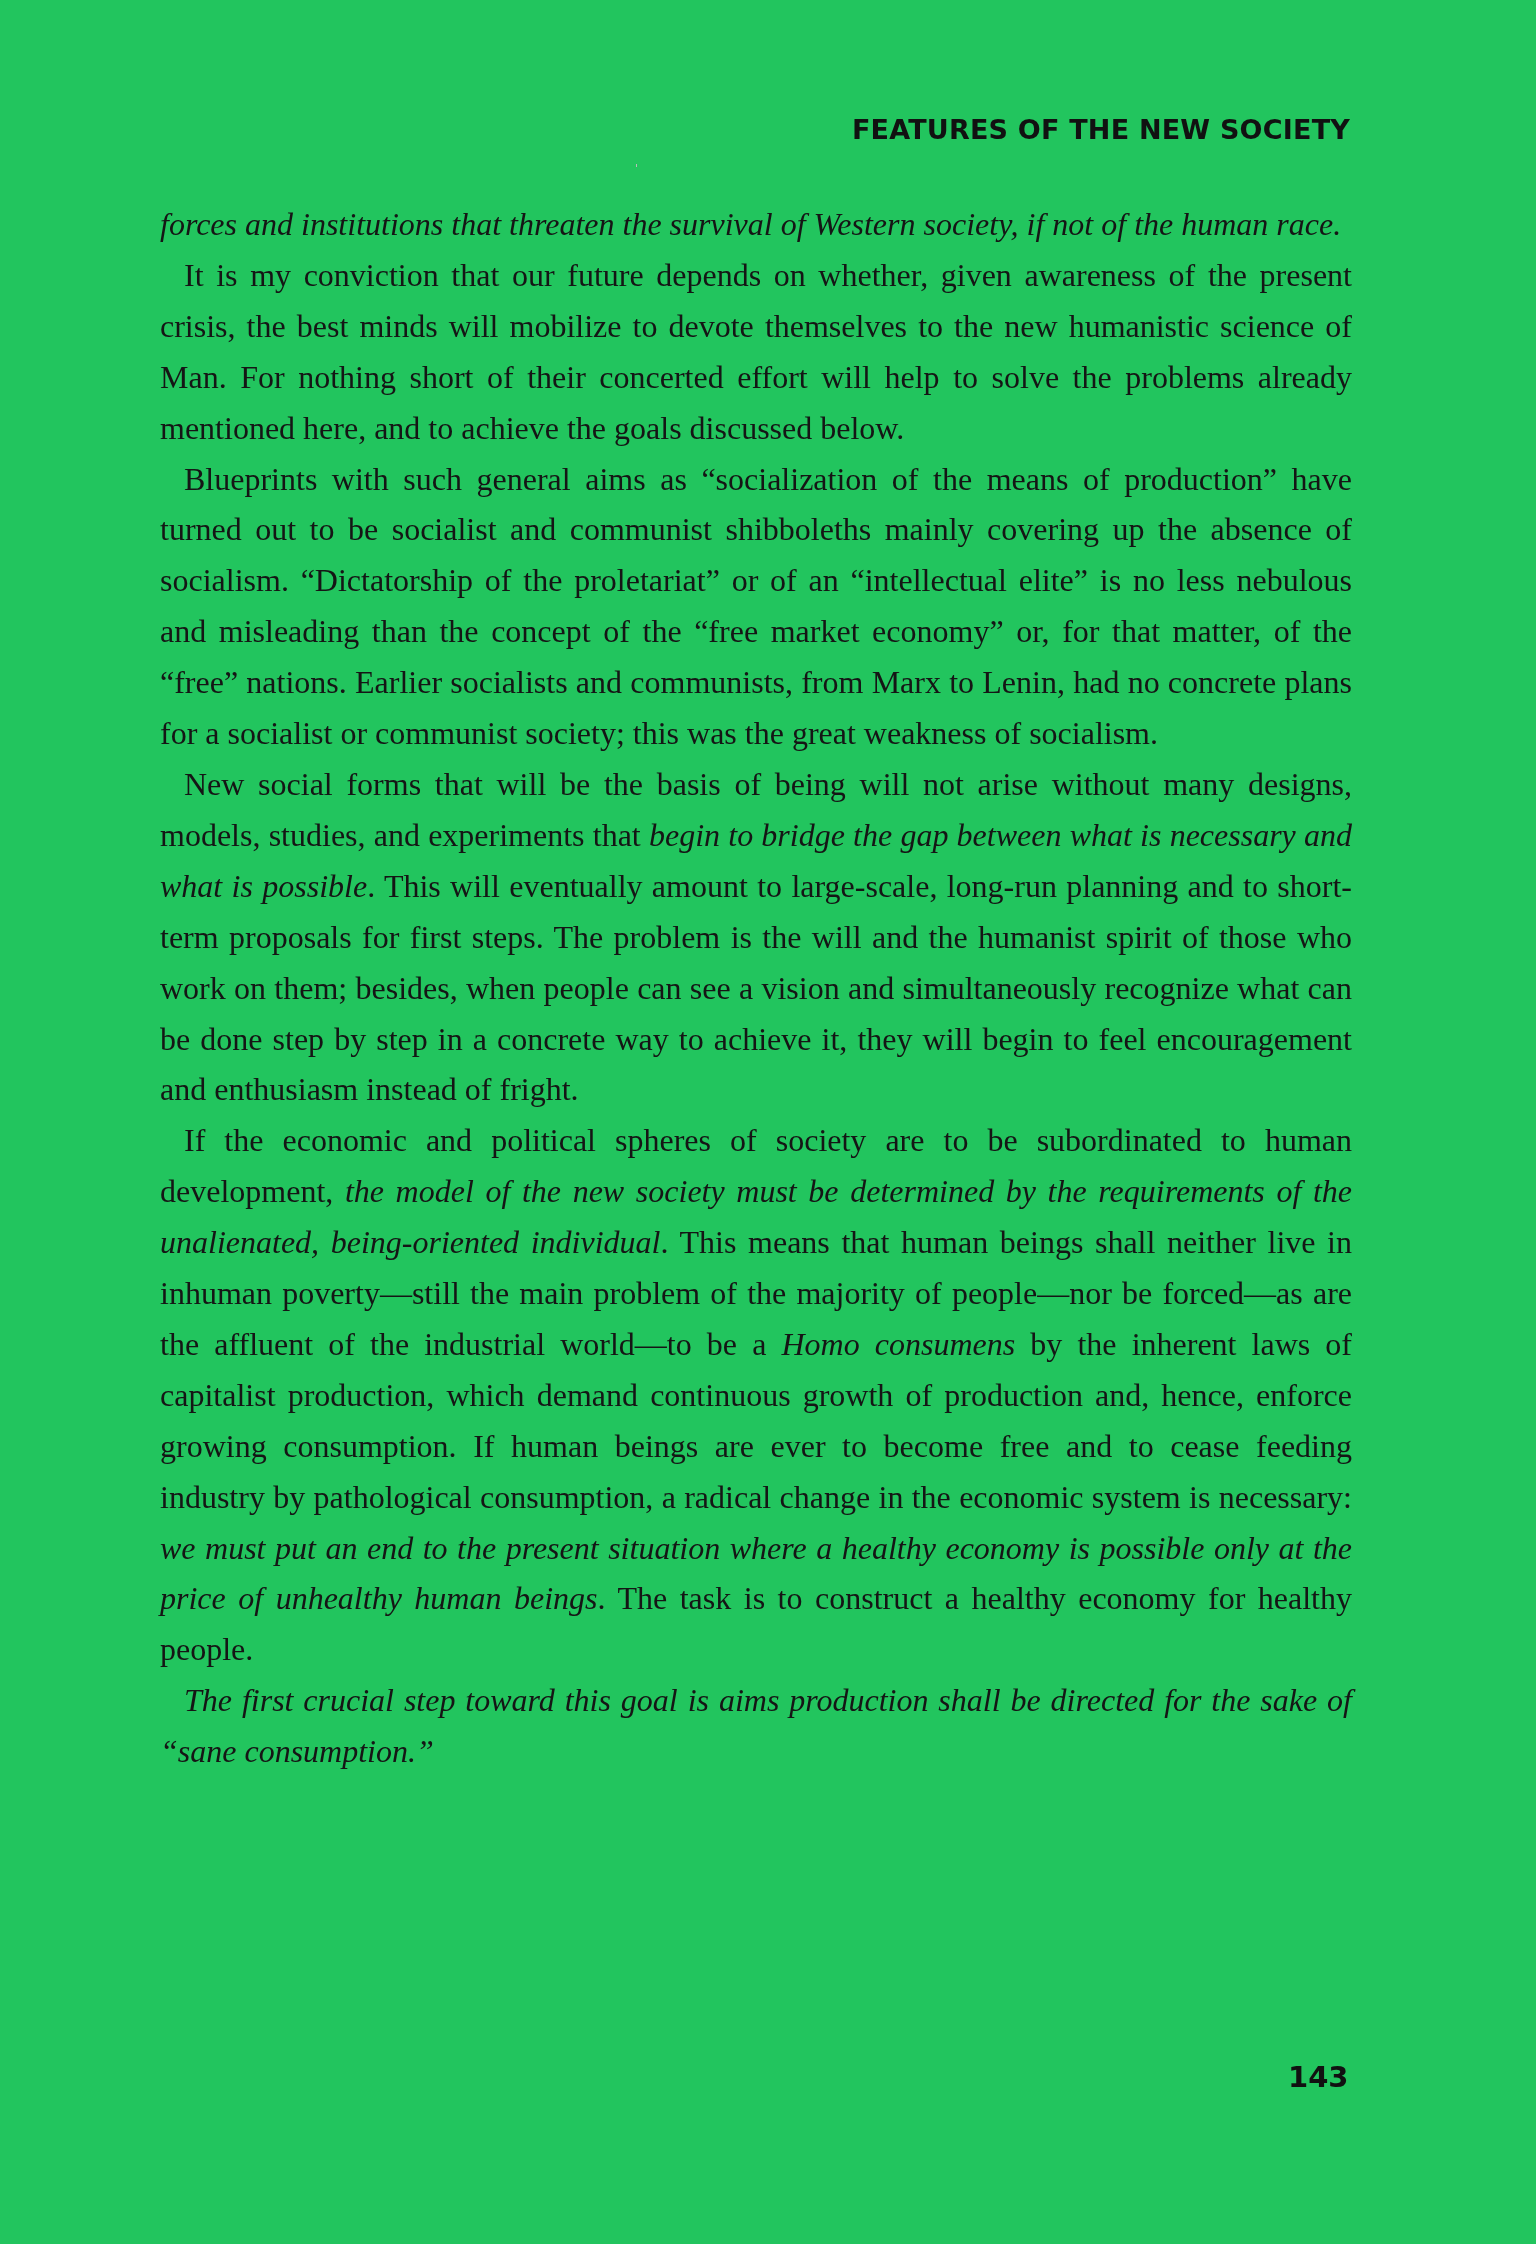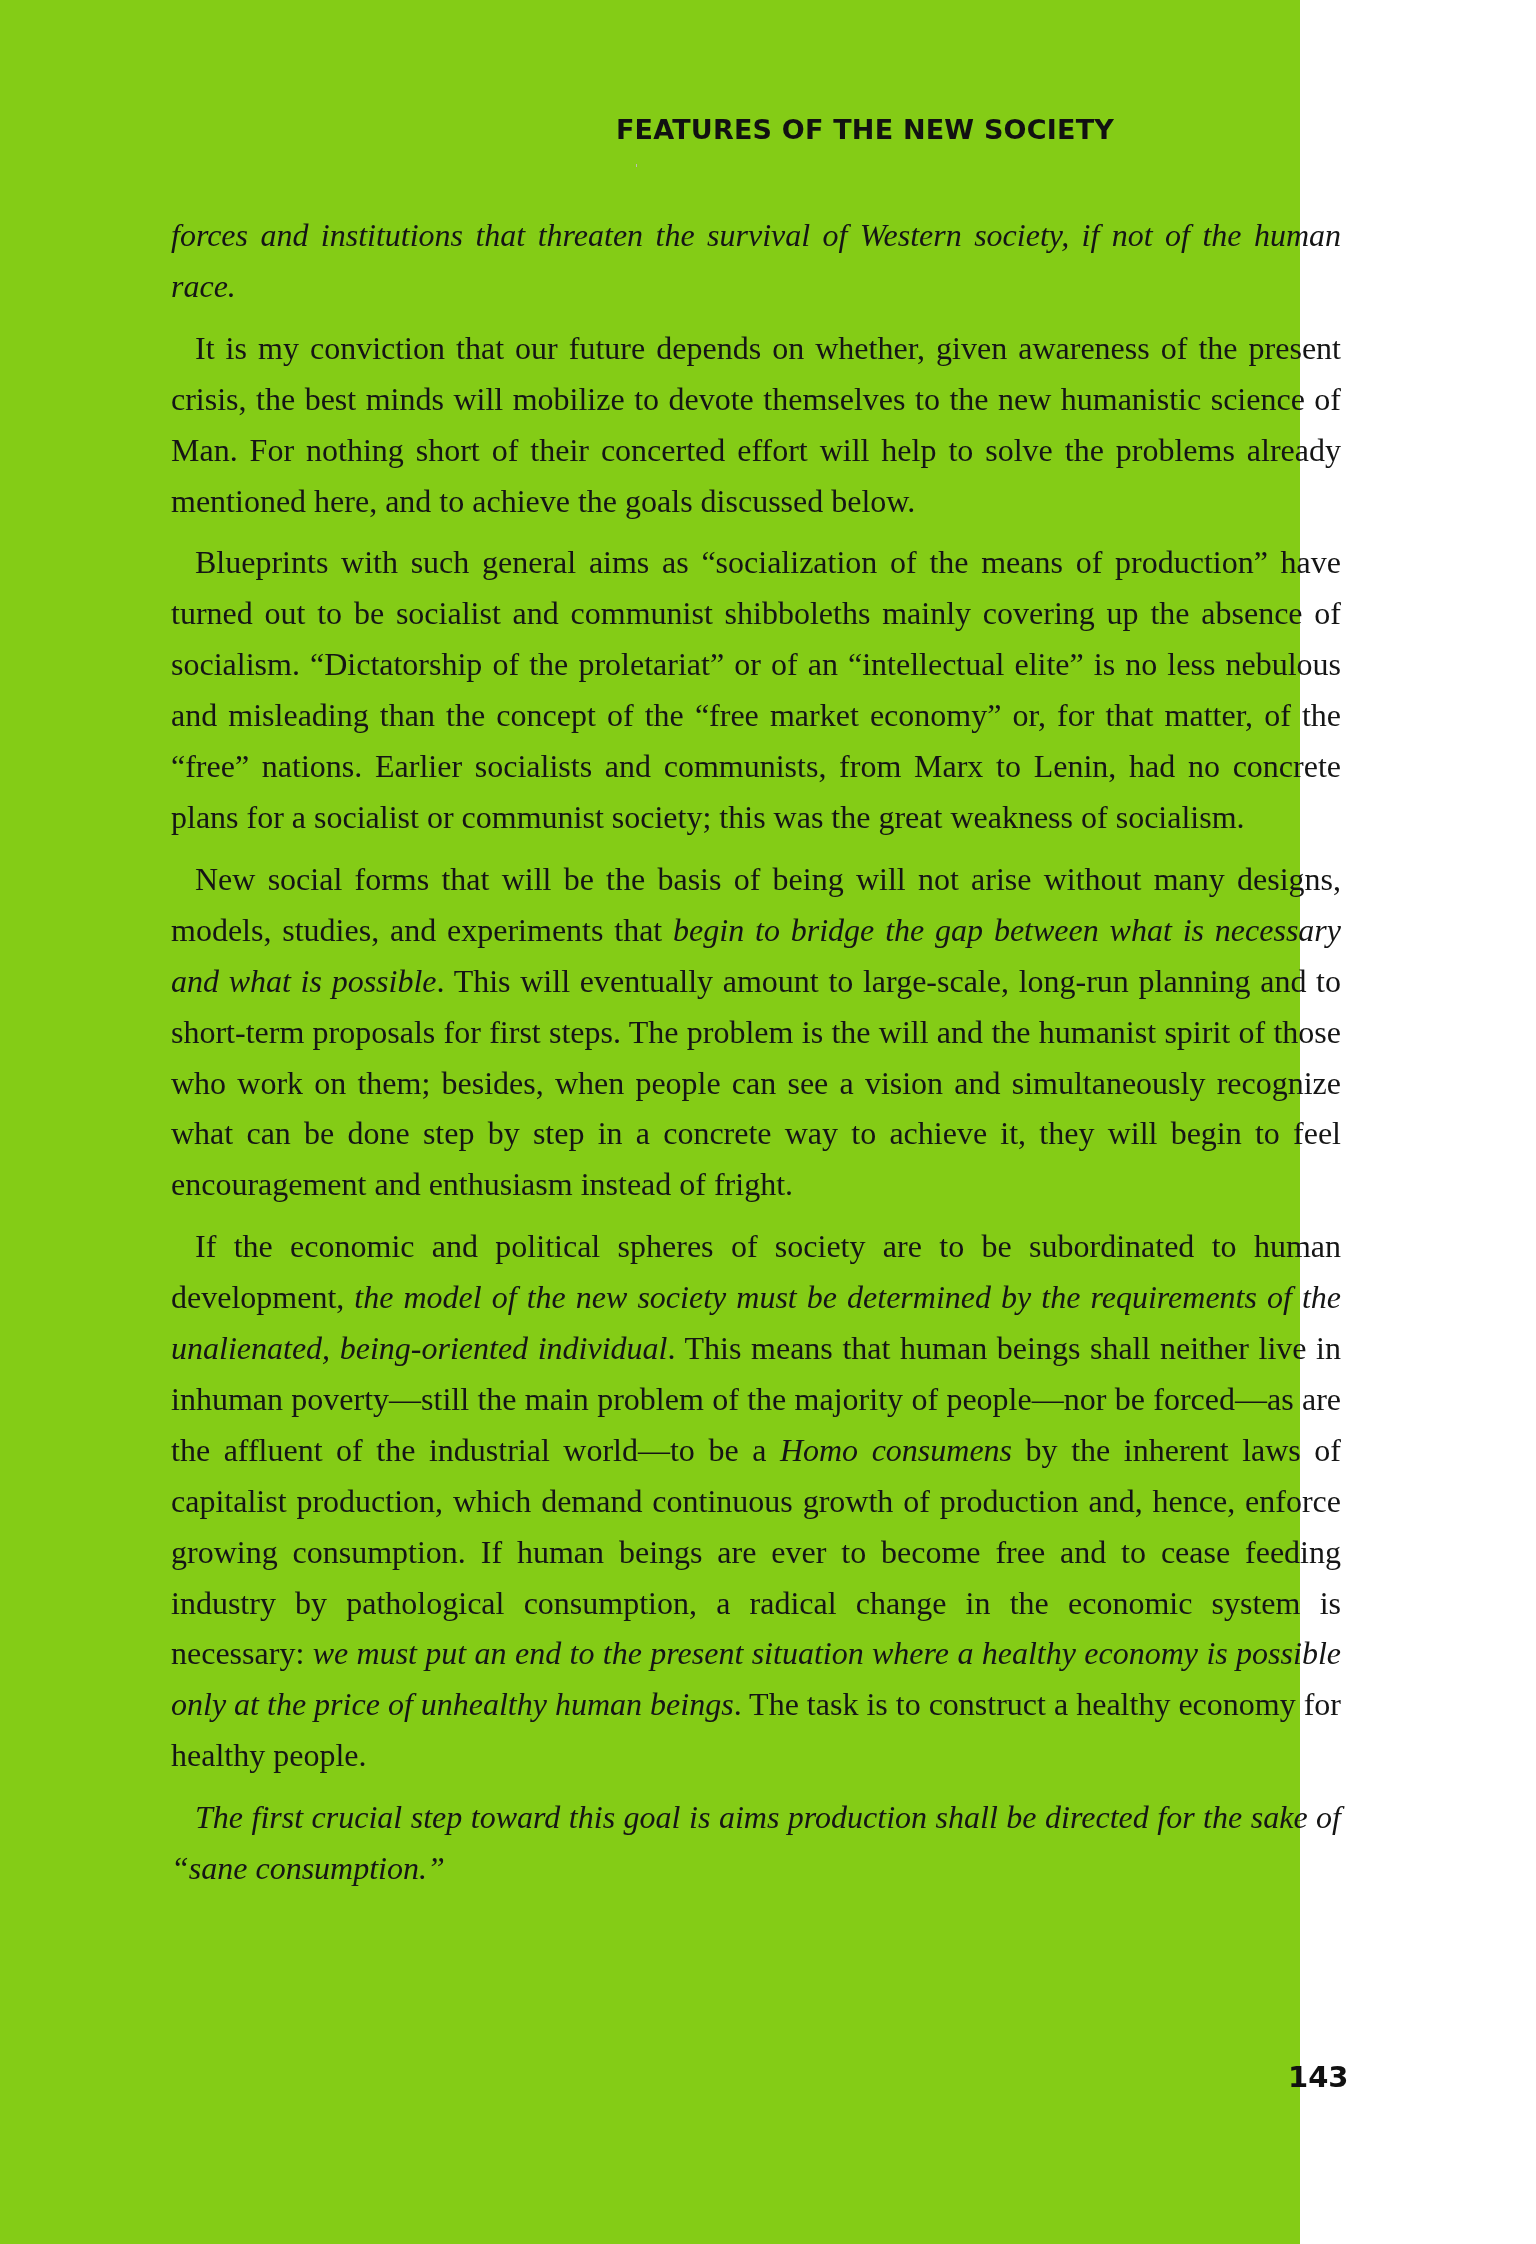--- a/index.html
+++ b/index.html
@@ -1,29 +1,29 @@
 <!DOCTYPE html>
 <html><head>
 <meta charset="utf-8">
 <style>
   html, body { margin: 0; padding: 0; background: #ffffff; }
   body { width: 1536px; height: 2244px; position: relative; overflow: hidden; }
-  .page { position: absolute; left: 0; top: 0; width: 1300px; height: 2244px; background: #84cc16; text-decoration: underline; }
+  .page { position: absolute; left: 0; top: 0; width: 1536px; height: 2244px; background: #22c55e; text-decoration: underline; }
   .running-head {
     position: absolute; right: 186px; top: 114px;
     font-family: "DejaVu Sans", sans-serif; font-weight: bold;
     font-size: 27px; letter-spacing: 0.2px; color: #111;
   }
   .body-text {
     position: absolute; left: 160px; top: 199px; width: 1192px;
     font-family: "Liberation Serif", "DejaVu Serif", serif;
     font-size: 32px; line-height: 50.9px; color: #151515;
     text-align: justify;
   }
-  .body-text p { margin: 11px; text-indent: 24px; }
+  .body-text p { margin: 0; text-indent: 24px; }
   .body-text p.cont { text-indent: 0; }
   .body-text em { font-style: italic; }
   .page-number {
     position: absolute; left: 1288px; top: 2060px;
     font-family: "DejaVu Sans", sans-serif; font-weight: bold;
     font-size: 29px; color: #111;
   }
   .gutter-mark {
     position: absolute; left: 636px; top: 164px; width: 1px; height: 3px; background: #bbb;
   }

